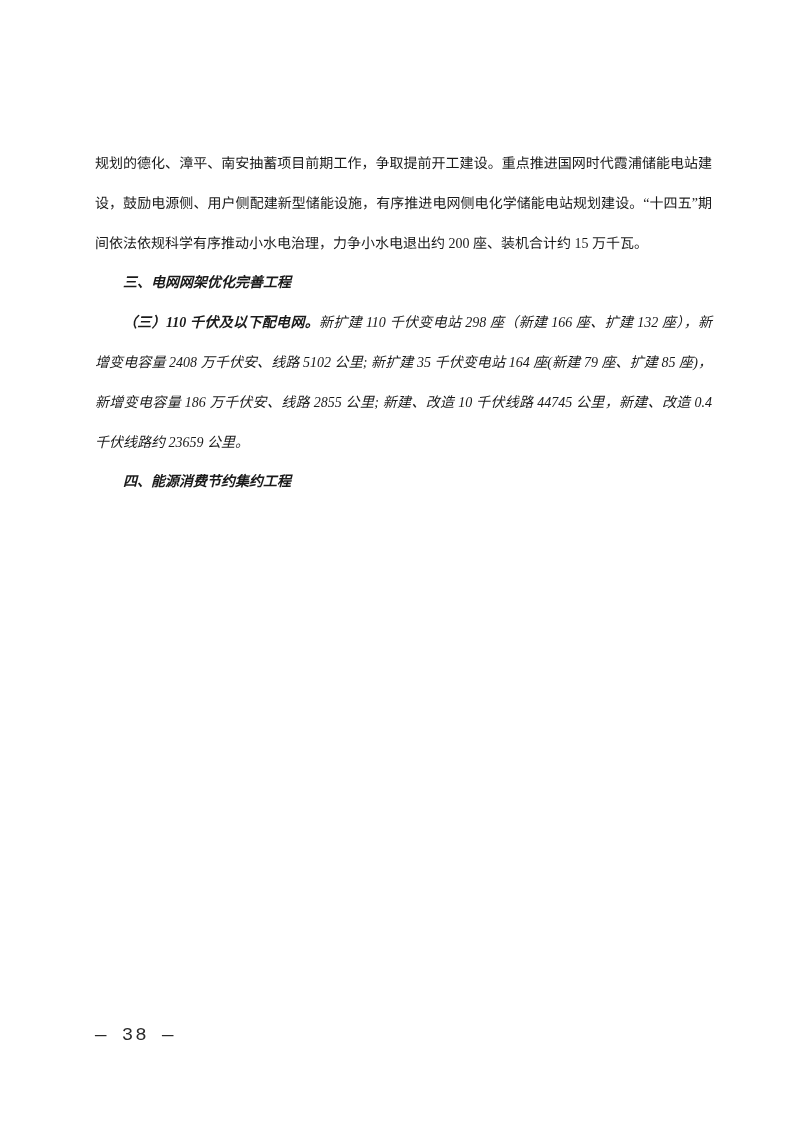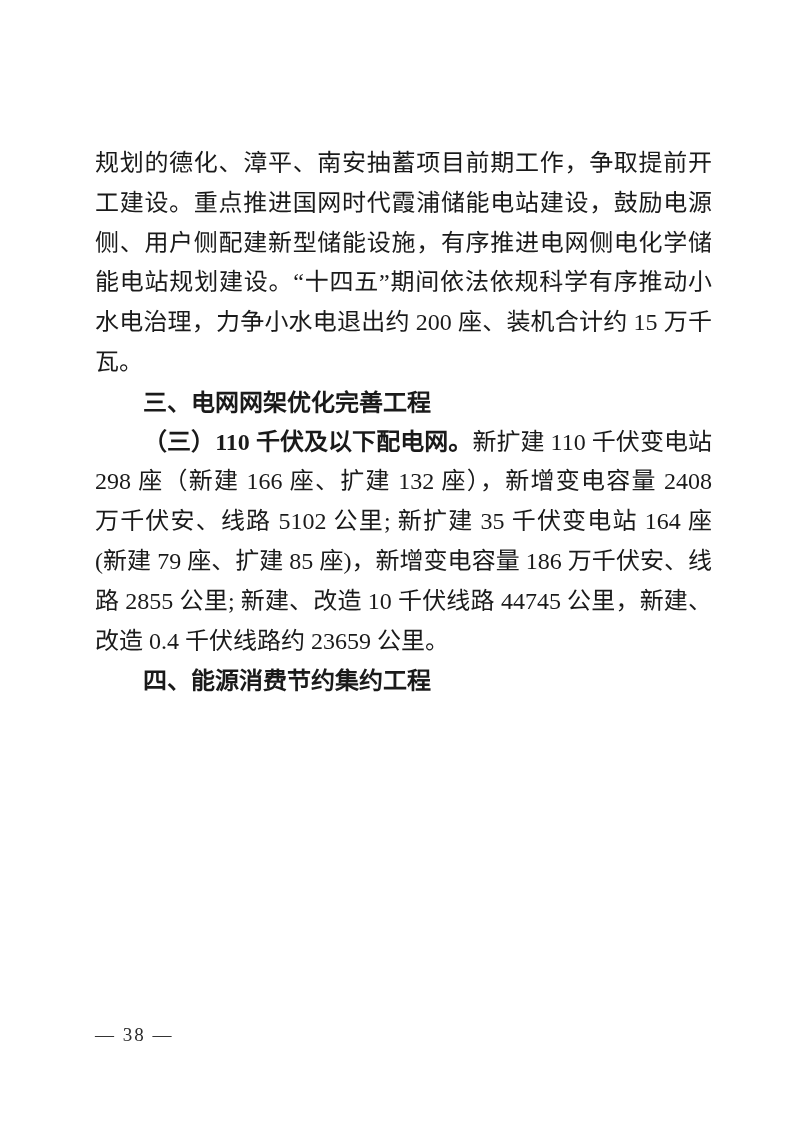--- a/index.html
+++ b/index.html
@@ -21,43 +21,44 @@
     left: 95px;
     top: 144px;
     width: 617px;
     font-size: 21px;
     line-height: 39.8px;
     text-align: justify;
   }
   .content p, .content h3 {
     margin: 0;
     padding: 0;
-    font-size: 24px;
+    font-size: 14px;
     line-height: 39.8px;
   }
   .indent {
     text-indent: 2em;
+    font-style: italic;
   }
   .heading {
     font-weight: bold;
     font-family: "Liberation Sans", sans-serif;
     text-align: left;
   }
   .lead {
     font-weight: bold;
   }
   .page-number {
     position: absolute;
     left: 95px;
     top: 1021px;
     font-size: 19px;
     line-height: 28px;
     color: #2a2a2a;
     letter-spacing: 2px;
-    font-family: Liberation Serif, serif;
+    font-family: Liberation Mono, monospace;
   }
 </style>
 </head>
 <body>
 
 <div class="page">
   <div class="content">
 
     <p>规划的德化、漳平、南安抽蓄项目前期工作，争取提前开工建设。重点推进国网时代霞浦储能电站建设，鼓励电源侧、用户侧配建新型储能设施，有序推进电网侧电化学储能电站规划建设。“十四五”期间依法依规科学有序推动小水电治理，力争小水电退出约 200 座、装机合计约 15 万千瓦。</p>
 

